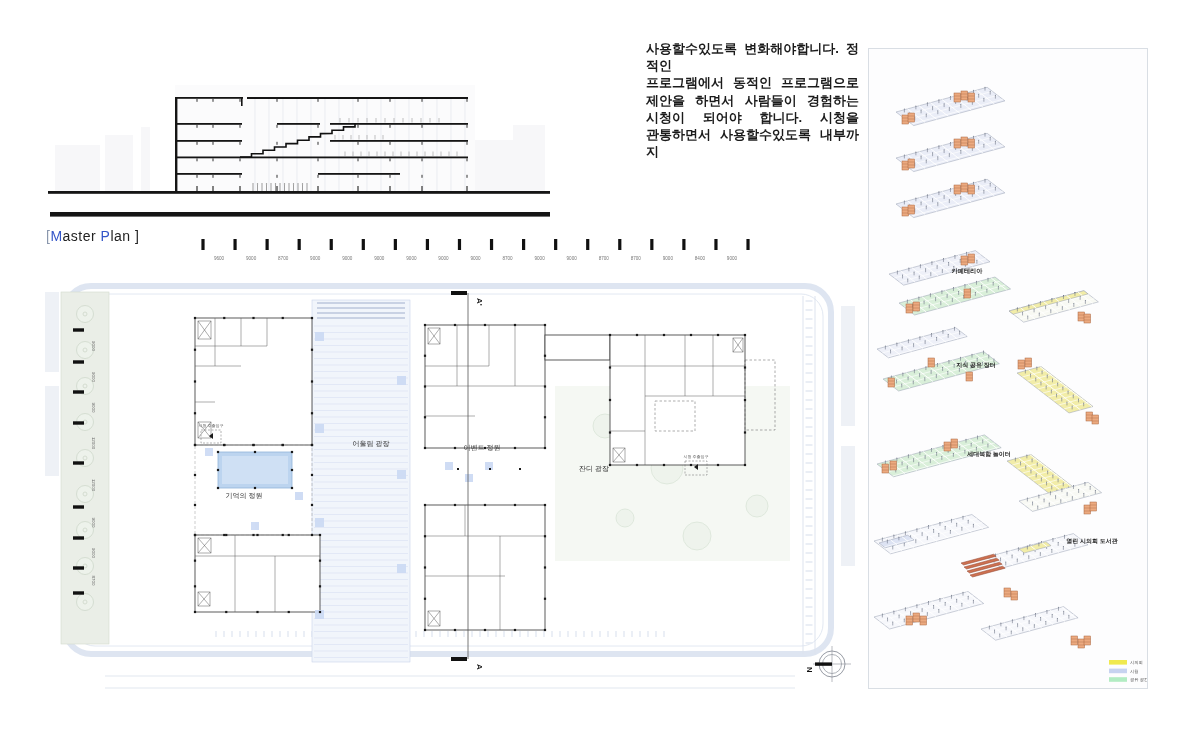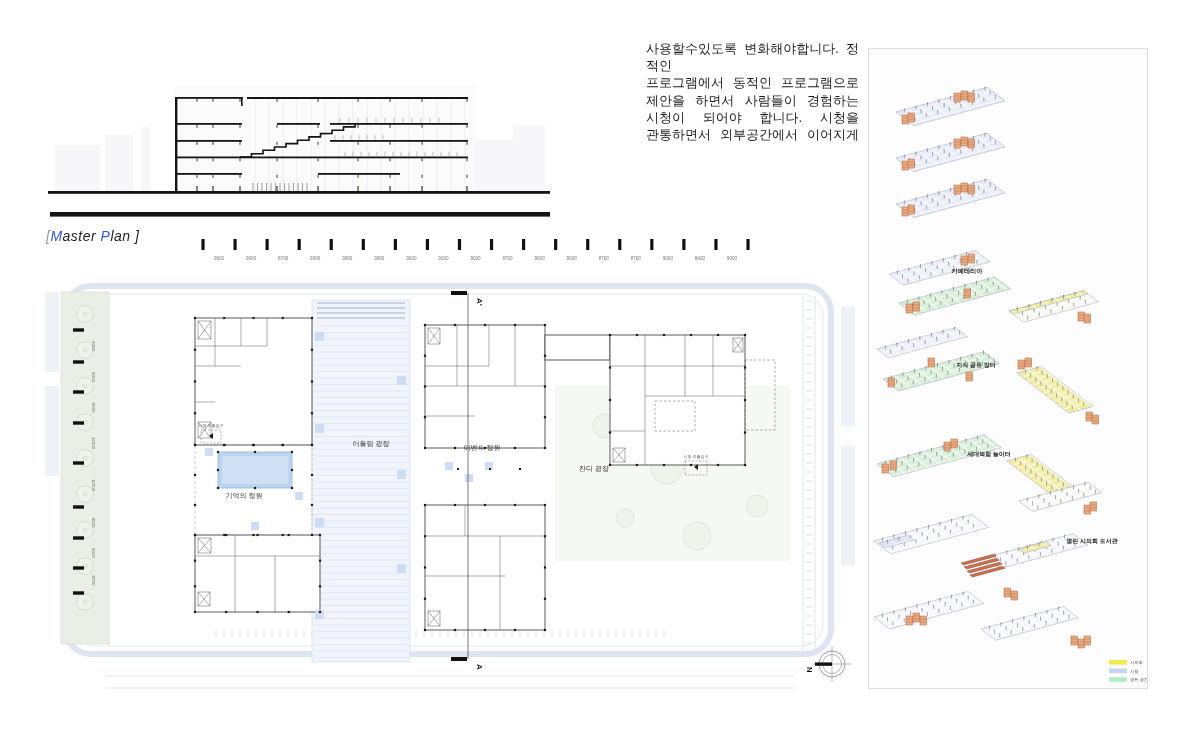--- a/index.html
+++ b/index.html
@@ -1,23 +1,23 @@
 <!DOCTYPE html>
 <html><head>
 <meta charset="utf-8">
 <style>
   html,body{margin:0;padding:0;background:#ffffff;}
   #page{position:relative;width:1200px;height:733px;background:#ffffff;overflow:hidden;
         font-family:"Liberation Sans","DejaVu Sans",sans-serif;}
   .abs{position:absolute;}
-  #mp-title{left:46px;top:228px;font-size:14px;letter-spacing:.5px;color:#222;font-style:italic;}
+  #mp-title{left:46px;top:228px;font-size:14px;letter-spacing:.5px;color:#222;}
   #mp-title .blue{color:#3355c8;}
   #mp-title .grey{color:#8a97ad;}
   #paragraph{left:646px;top:40px;width:213px;color:#1b1b1b;font-size:13px;line-height:17.2px;}
-  #paragraph .pline{text-align:justify;text-align-last:justify;white-space:normal;}
+  #paragraph .pline{text-align:justify;text-align-last:justify;white-space:normal;font-weight:bold;}
   #right-panel{left:868px;top:48px;width:278px;height:639px;border:1px solid #d9dee4;background:#fdfdfe;}
   svg text{font-family:"Liberation Sans","DejaVu Sans",sans-serif;}
 </style>
 </head>
 <body>
 
 <div id="page">
 
   <svg class="abs" id="section-svg" style="left:45px;top:15px;" width="515" height="205" viewBox="0 0 515 205">
 
@@ -579,21 +579,21 @@
         <rect x="265.9" y="267.9" width="2.2" height="2.2" fill="#1a1a1a"></rect>
         <rect x="265.9" y="297.9" width="2.2" height="2.2" fill="#1a1a1a"></rect>
       </g>
   </svg>
 
   <div class="abs" id="paragraph">
       <div class="pline">사용할수있도록 변화해야합니다. 정적인</div>
       <div class="pline">프로그램에서 동적인 프로그램으로</div>
       <div class="pline">제안을 하면서 사람들이 경험하는</div>
       <div class="pline">시청이 되어야 합니다. 시청을</div>
-      <div class="pline">관통하면서 외부공간에서 이어지게</div>
+      <div class="pline">관통하면서 사용할수있도록 내부까지</div>
     </div>
 
   <div class="abs" id="right-panel">
     <svg id="axon-svg" width="278" height="639" viewBox="0 0 278 639">
       <g id="axon-g">
           <g>
             <polygon points="27.0,63.0 118.2,38.3 135.9,51.9 44.7,76.6" fill="#eaedf7" stroke="#99a1b2" stroke-width="0.5"></polygon>
             <line x1="38.519999999999996" y1="59.88" x2="56.199999999999996" y2="73.48" stroke="#ffffff" stroke-width="1" opacity="0.9"></line>
             <line x1="50.04" y1="56.76" x2="67.72" y2="70.36" stroke="#ffffff" stroke-width="1" opacity="0.9"></line>
             <line x1="61.56" y1="53.64" x2="79.24000000000001" y2="67.24000000000001" stroke="#ffffff" stroke-width="1" opacity="0.9"></line>

